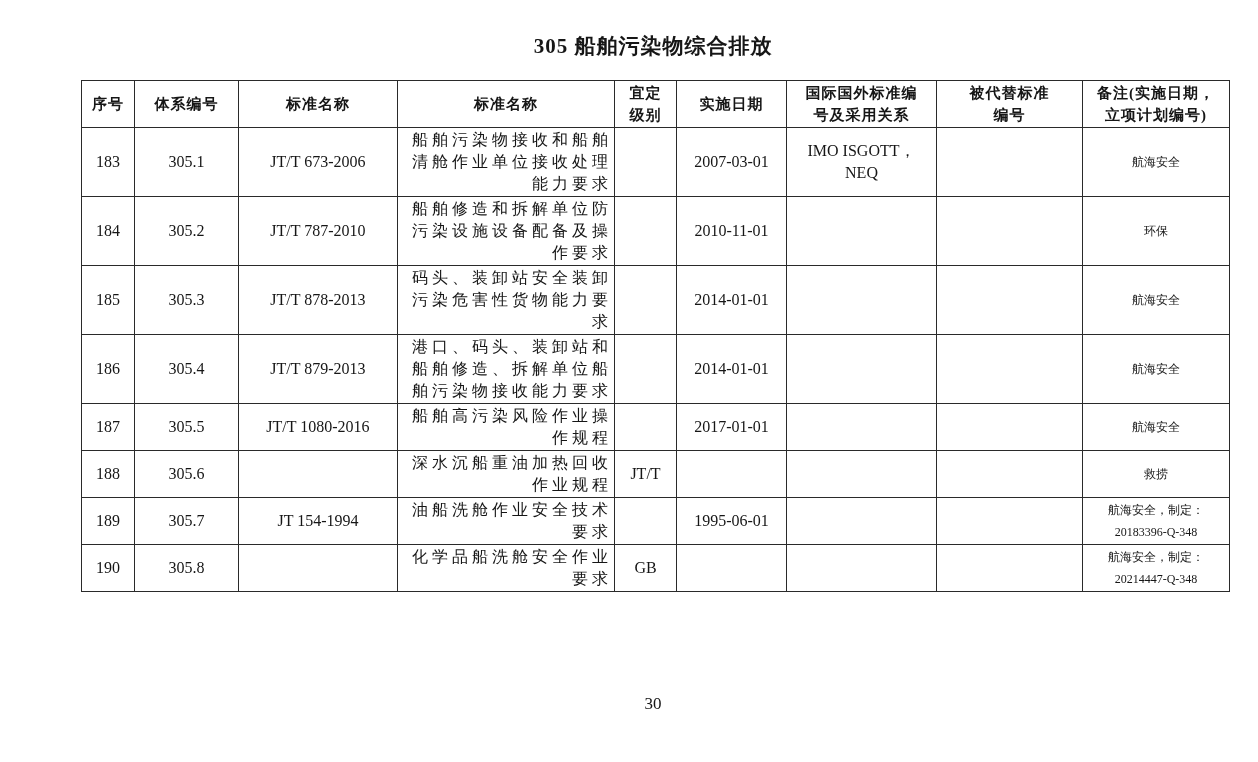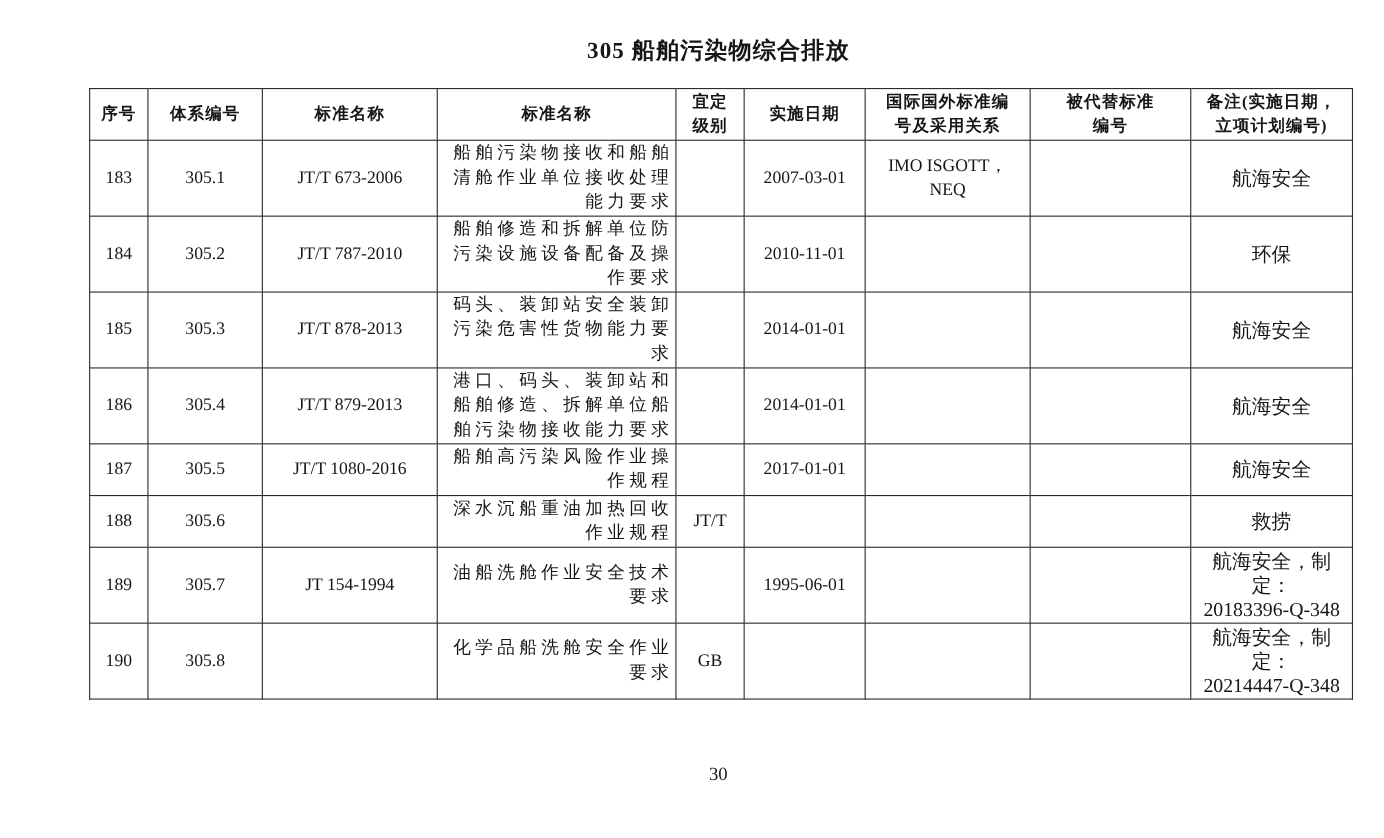--- a/index.html
+++ b/index.html
@@ -57,21 +57,21 @@
   }
   tr.hdr   { height: 45px; }
   tr.h3    { height: 66px; }
   tr.h2    { height: 44px; }
   td.name {
     text-align: right;
     letter-spacing: 4px;
     padding-left: 7px;
     padding-right: 2px;
   }
-  td.remark { font-size: 18px; }
+  td.remark { font-size: 12px; }
   .page-number {
     position: absolute;
     top: 694px;
     left: 0;
     width: 1258px;
     text-align: center;
     font-size: 17px;
   }
 </style>
 </head>

